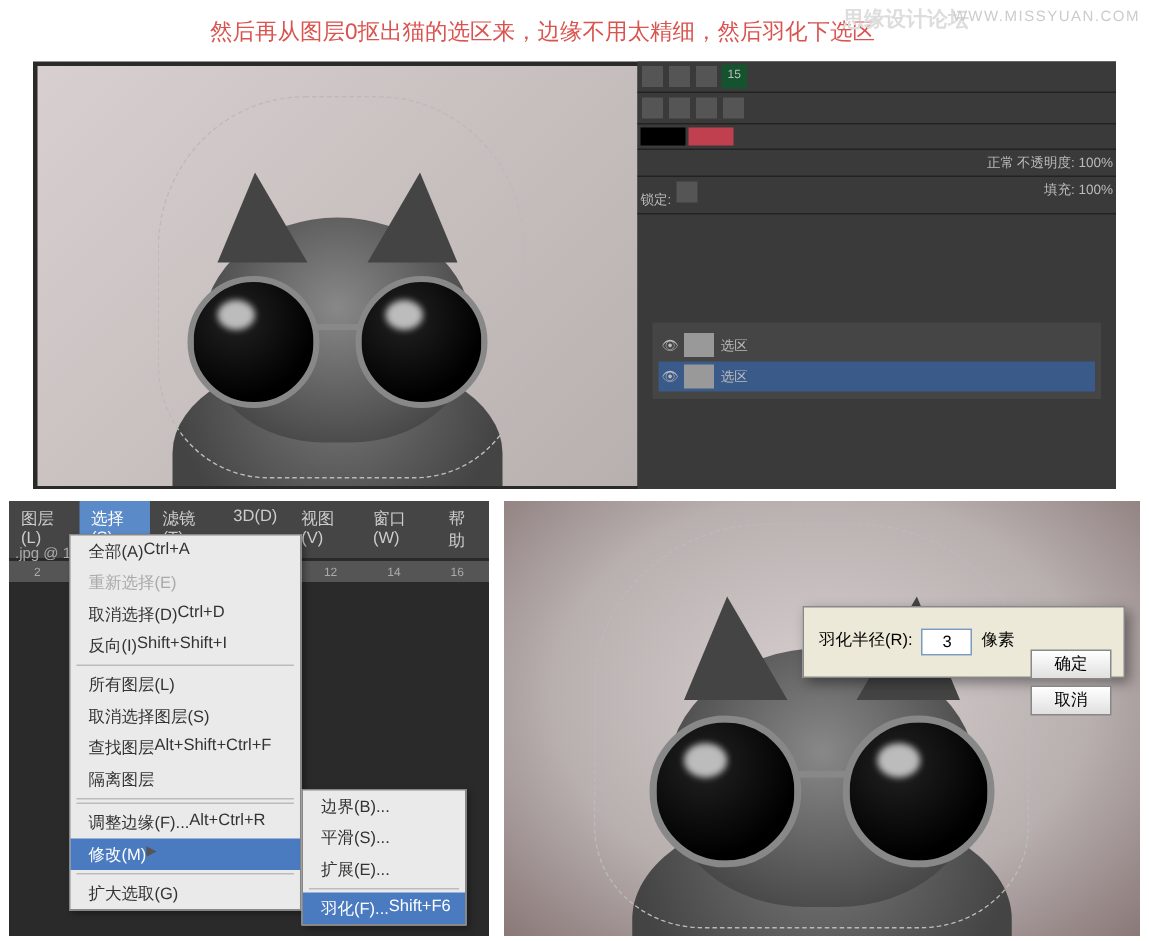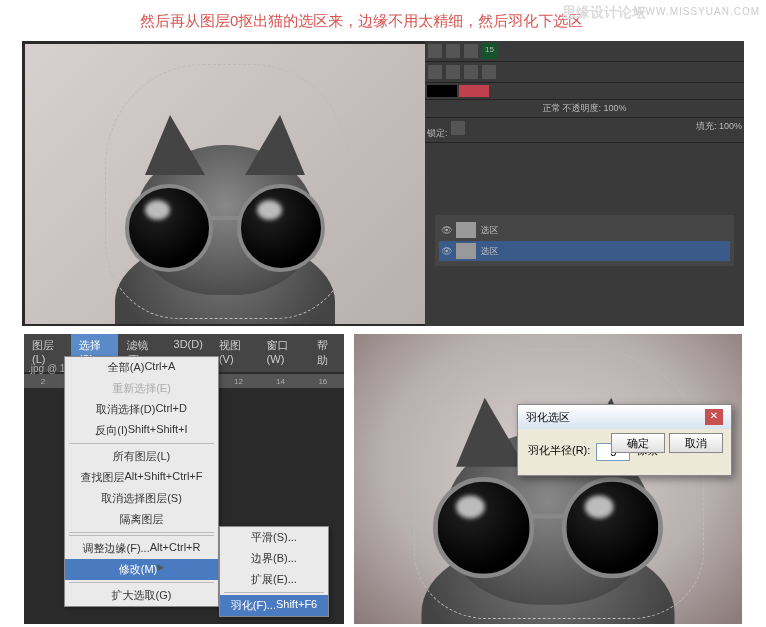--- a/index.html
+++ b/index.html
@@ -22,40 +22,40 @@
 .sel-dash{position:absolute;border:1px dashed #bbb;background:transparent}
 .panels{flex:1;background:#3a3a3a;position:relative;font-size:9px;color:#bbb}
 .panel-row{display:flex;gap:2px;padding:2px;border-bottom:1px solid #222}
 .panel-box{background:#14532d;padding:2px 4px;font-size:8px}
 .mini-icon{display:inline-block;width:14px;height:14px;background:#555;margin:1px}
 .color-swatch{display:inline-block;width:30px;height:12px}
 .layers-panel{position:absolute;bottom:60px;left:10px;right:10px;background:#454545;padding:4px}
 .layer-row{display:flex;align-items:center;gap:4px;padding:2px;background:#3a5a8a;margin:1px 0;font-size:9px}
 .layer-row.off{background:#454545}
 .layer-thumb{width:20px;height:16px;background:#999}
-.bottom{display:flex;margin:8px 24px 0;gap:10px}
+.bottom{display:flex;margin:8px 6px 0;gap:10px}
 .menu-area{width:320px;background:#2a2a2a;position:relative;height:290px}
 .menubar{display:flex;background:#454545;font-size:11px;color:#ccc}
 .menubar span{padding:4px 8px}
 .menubar .active{background:#5a8ac8;color:#fff}
 .dropdown{position:absolute;top:22px;left:40px;width:155px;background:#eaeaea;border:1px solid #888;font-size:11px;color:#333;z-index:10;box-shadow:2px 2px 4px rgba(0,0,0,.3)}
-.menu-item{display:flex;justify-content:center;padding:3px 28px;white-space:nowrap}
+.menu-item{display:flex;justify-content:flex-start;padding:3px 12px;white-space:nowrap}
 .menu-item:hover,.menu-item.hl{background:#4a7ac0;color:#fff}
 .menu-item.disabled{color:#aaa}
 .menu-sep{height:1px;background:#bbb;margin:2px 4px}
 .submenu{position:absolute;top:192px;left:195px;width:110px;background:#eaeaea;border:1px solid #888;font-size:11px;color:#333;z-index:11;box-shadow:2px 2px 4px rgba(0,0,0,.3)}
 .canvas-info{position:absolute;top:24px;left:0;color:#aaa;font-size:10px;padding:4px}
 .canvas-ruler{position:absolute;top:40px;left:0;right:0;height:14px;background:#555;color:#aaa;font-size:8px;display:flex;justify-content:space-around;align-items:center}
 .right-canvas{flex:1;height:290px;background:radial-gradient(ellipse at 50% 45%,#d8d0d0 0%,#b8afaf 60%,#8a7878 100%);position:relative;overflow:hidden}
 .dialog{position:absolute;top:70px;right:10px;width:215px;background:#ece9d8;border:1px solid #888;font-size:11px;z-index:5;box-shadow:3px 3px 8px rgba(0,0,0,.4)}
 .dialog-title{background:linear-gradient(#fff,#d8e4f0);padding:4px 8px;display:flex;justify-content:space-between;align-items:center;font-size:11px}
 .dialog-close{width:18px;height:16px;background:#c75050;color:#fff;text-align:center;line-height:14px;border:1px solid #a3030;font-size:10px}
 .dialog-body{padding:14px 10px;display:flex;align-items:flex-start;gap:6px}
 .dialog-input{width:34px;height:18px;border:1px solid #7a9ac0;background:#fff;text-align:center;font-size:11px}
-.dialog-btns{position:absolute;right:8px;top:28px;display:flex;gap:4px}
+.dialog-btns{position:absolute;right:8px;top:28px;display:flex;flex-direction:column;gap:4px}
 .dialog-btn{width:54px;height:20px;background:linear-gradient(#fff,#e0e0e0);border:1px solid #888;font-size:11px;text-align:center;line-height:18px}
 .arrow{font-size:9px;color:#555}
 </style>
 </head>
 <body>
 
 <div class="watermark-top">思缘设计论坛</div>
 <div class="watermark-url">WWW.MISSYUAN.COM</div>
 
 <div class="header-text">然后再从图层0抠出猫的选区来，边缘不用太精细，然后羽化下选区</div>
@@ -86,21 +86,21 @@
     <div class="panel-row">
         <span class="mini-icon"></span>
         <span class="mini-icon"></span>
         <span class="mini-icon"></span>
         <span class="mini-icon"></span>
       </div>
     <div class="panel-row">
       <span class="color-swatch" style="background:#000"></span>
       <span class="color-swatch" style="background:#c04050"></span>
     </div>
-    <div class="panel-row" style="justify-content:center">
+    <div class="panel-row" style="justify-content:flex-end">
       <span>正常</span>
       <span><span>不透明度</span>: <span>100%</span></span>
     </div>
     <div class="panel-row" style="justify-content:space-between">
       <span><span>锁定</span>: <span class="mini-icon"></span></span>
       <span><span>填充</span>: <span>100%</span></span>
     </div>
     <div class="layers-panel">
       <div class="layer-row off">
           <span>👁</span>
@@ -154,26 +154,26 @@
         <div class="menu-item">
           <span>反向(I)</span>
           <span>Shift+Shift+I</span>
         </div>
         <div class="menu-sep"></div>
         <div class="menu-item">
           <span>所有图层(L)</span>
           <span></span>
         </div>
         <div class="menu-item">
+          <span>取消选择图层(S)</span>
+          <span></span>
+        </div>
+        <div class="menu-item">
           <span>查找图层</span>
           <span>Alt+Shift+Ctrl+F</span>
-        </div>
-        <div class="menu-item">
-          <span>取消选择图层(S)</span>
-          <span></span>
         </div>
         <div class="menu-item">
           <span>隔离图层</span>
           <span></span>
         </div>
         <div class="menu-sep"></div>
         <div class="menu-sep"></div>
         <div class="menu-item">
           <span>调整边缘(F)...</span>
           <span>Alt+Ctrl+R</span>
@@ -183,25 +183,25 @@
           <span class="arrow">▶</span>
         </div>
         <div class="menu-sep"></div>
         <div class="menu-item">
           <span>扩大选取(G)</span>
           <span></span>
         </div>
       </div>
     <div class="submenu" id="modify-menu">
         <div class="menu-item">
+          <span>边界(B)...</span>
+          <span></span>
+        </div>
+        <div class="menu-item">
           <span>平滑(S)...</span>
-          <span></span>
-        </div>
-        <div class="menu-item">
-          <span>边界(B)...</span>
           <span></span>
         </div>
         <div class="menu-item">
           <span>扩展(E)...</span>
           <span></span>
         </div>
         <div class="menu-sep"></div>
         <div class="menu-item hl">
           <span>羽化(F)...</span>
           <span>Shift+F6</span>
@@ -217,24 +217,20 @@
           <div class="ear-r"></div>
         </div>
       <div class="glasses">
           <div class="lens lens-l"></div>
           <div class="lens lens-r"></div>
           <div class="bridge"></div>
         </div>
     </div>
     <div class="sel-dash" style="left:60px;top:15px;width:290px;height:270px;border-radius:40% 40% 25% 25%"></div>
     <div class="dialog">
-      <div class="dialog-title">
-        <span>羽化选区</span>
-        <span class="dialog-close">✕</span>
-      </div>
       <div class="dialog-body">
         <span>羽化半径(R):</span>
         <input class="dialog-input" value="3" style="">
         <span>像素</span>
       </div>
       <div class="dialog-btns">
         <div class="dialog-btn">确定</div>
         <div class="dialog-btn">取消</div>
       </div>
     </div>

